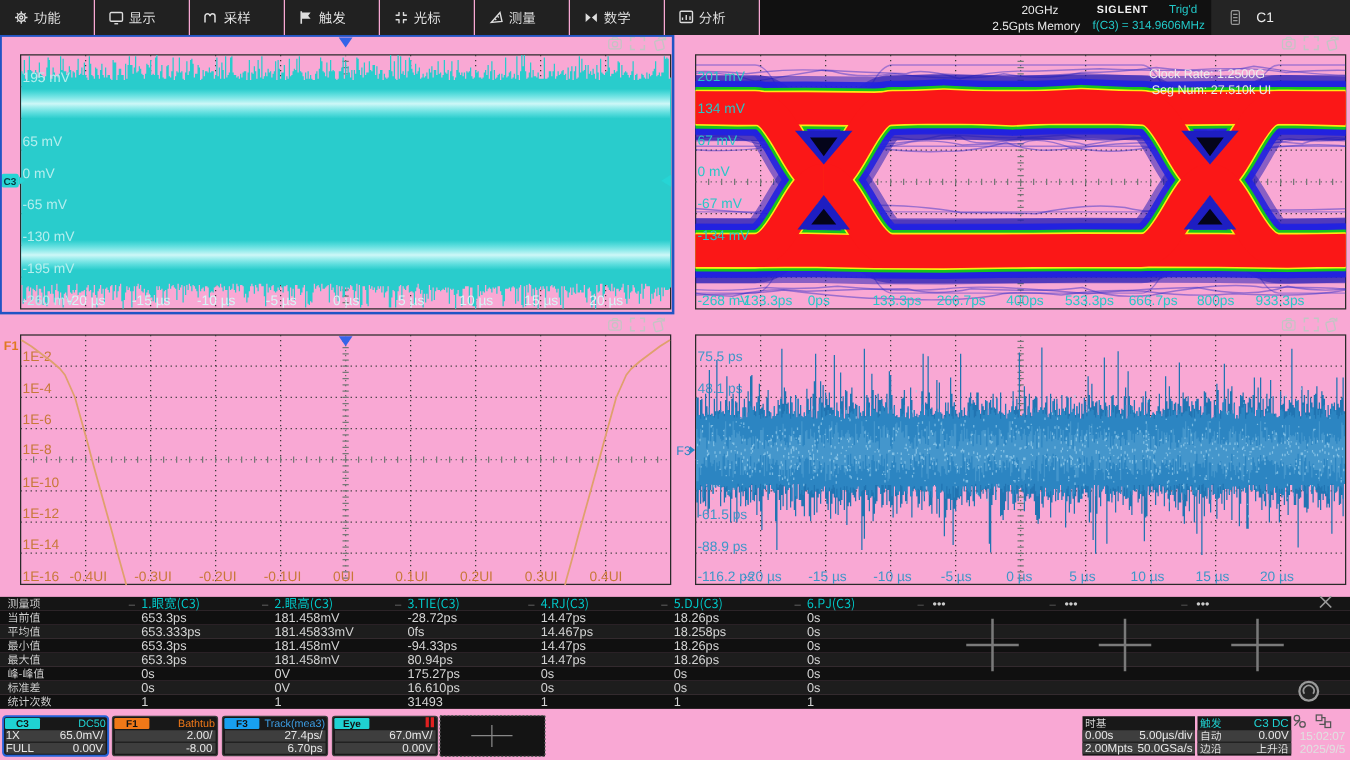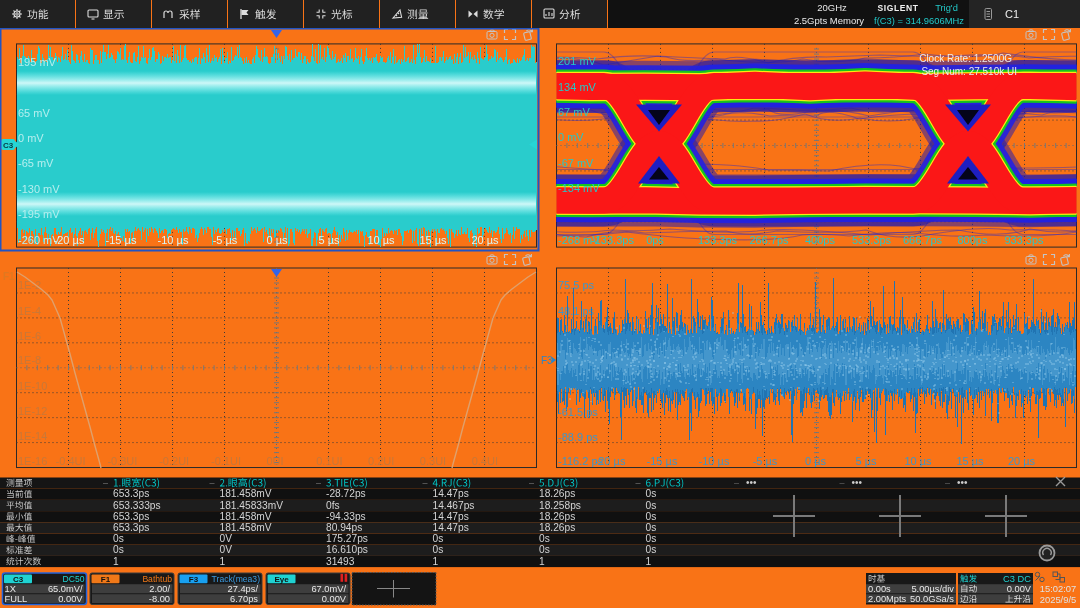--- a/index.html
+++ b/index.html
@@ -1,14 +1,14 @@
 <!DOCTYPE html>
 <html><head><meta charset="utf-8"><style>
 html,body{margin:0;padding:0;background:#000;width:1080px;height:608px;overflow:hidden}
-#wrap{position:relative;width:1080px;height:608px;background:#f97316;font-family:"Liberation Sans",sans-serif}
+#wrap{position:relative;width:1080px;height:608px;background:#f9a8d4;font-family:"Liberation Sans",sans-serif}
 </style></head><body>
 <div id="wrap">
 <svg width="1080" height="28" viewBox="0 0 1080 28" style="position:absolute;left:0;top:0" font-family="Liberation Sans, sans-serif">
       <rect x="0" y="0" width="75" height="28" fill="#212121"></rect>
       <rect x="76" y="0" width="75" height="28" fill="#212121"></rect>
       <rect x="152" y="0" width="75" height="28" fill="#212121"></rect>
       <rect x="228" y="0" width="75" height="28" fill="#212121"></rect>
       <rect x="304" y="0" width="75" height="28" fill="#212121"></rect>
       <rect x="380" y="0" width="75" height="28" fill="#212121"></rect>
       <rect x="456" y="0" width="75" height="28" fill="#212121"></rect>

